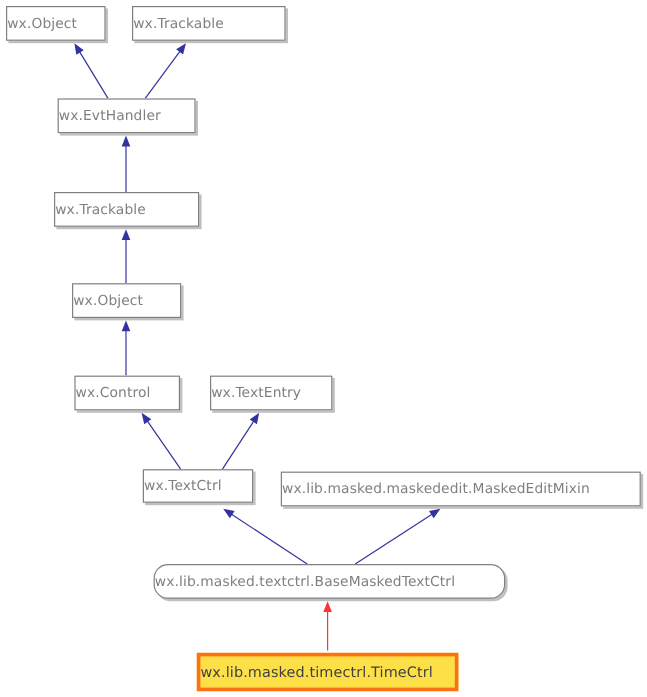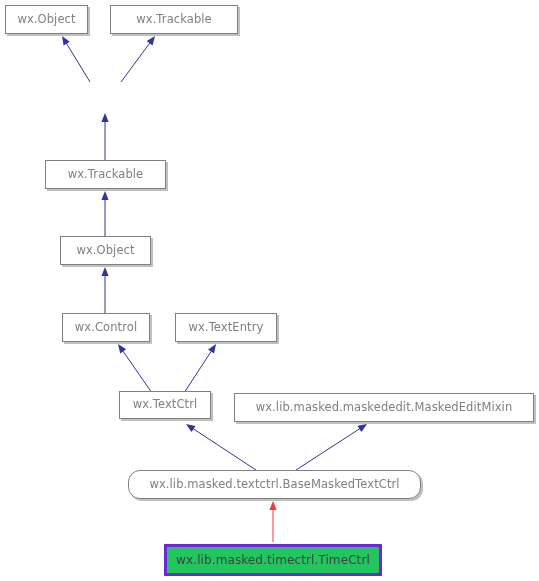--- a/index.html
+++ b/index.html
@@ -24,36 +24,35 @@
     width: 539px;
     height: 581px;
   }
   .node {
     position: absolute;
     box-sizing: border-box;
     background: #ffffff;
     border: 1px solid #808080;
     display: flex;
     align-items: center;
-    justify-content: center;
     white-space: nowrap;
     box-shadow: 2px 2px 0 0 #c0c0c0;
     z-index: 2;
   }
   .node .node-label {
     font-family: "DejaVu Sans", sans-serif;
     font-size: 11.5px;
     color: #808080;
     letter-spacing: 0.1px;
     line-height: 1;
   }
   .node.current {
-    border: 3px solid #6d28d9;
+    border: 3px solid #f97316;
     box-shadow: none;
-    background: #22c55e;
+    background: #fde047;
   }
   .node.current .node-label {
     color: #404040;
     font-size: 12px;
   }
 </style>
 </head>
 <body>
 
 <div id="diagram">
@@ -99,20 +98,23 @@
         <polygon points="273,501 276.6,510 269.4,510" fill="#ff3333"></polygon>
       </g>
     </svg>
 
 <div class="node" style="left: 5px; top: 5px; width: 83px; height: 29px;">
       <span class="node-label">wx.Object</span>
     </div>
     <div class="node" style="left: 110px; top: 5px; width: 128px; height: 29px;">
       <span class="node-label">wx.Trackable</span>
     </div>
+    <div class="node" style="left: 48px; top: 82px; width: 115px; height: 29px;">
+      <span class="node-label">wx.EvtHandler</span>
+    </div>
     <div class="node" style="left: 45px; top: 160px; width: 121px; height: 29px;">
       <span class="node-label">wx.Trackable</span>
     </div>
     <div class="node" style="left: 60px; top: 236px; width: 91px; height: 29px;">
       <span class="node-label">wx.Object</span>
     </div>
     <div class="node" style="left: 62px; top: 313px; width: 88px; height: 29px;">
       <span class="node-label">wx.Control</span>
     </div>
     <div class="node" style="left: 175px; top: 313px; width: 102px; height: 29px;">

